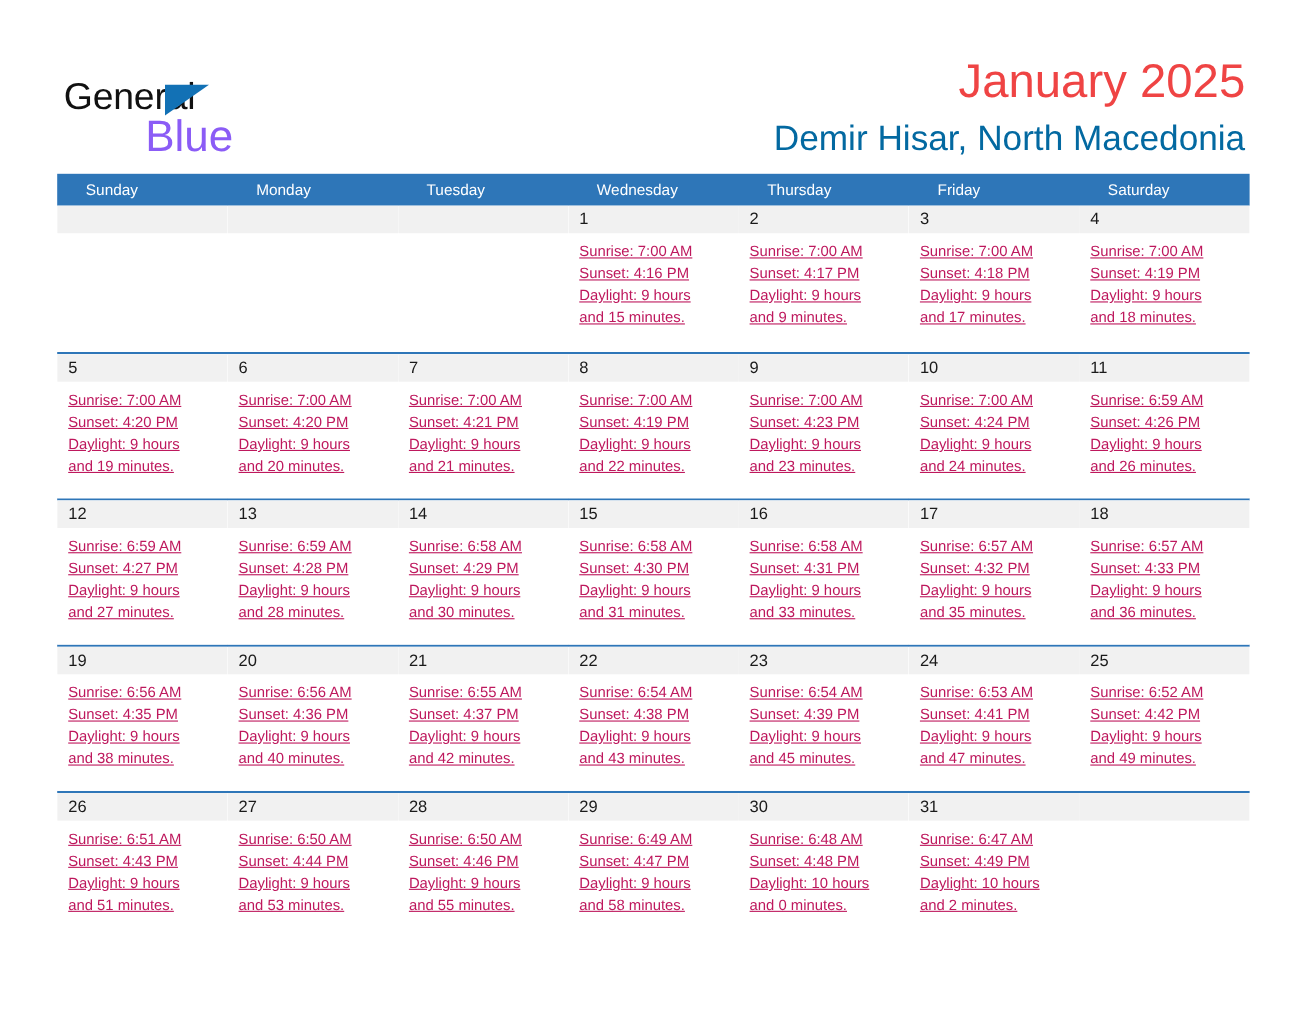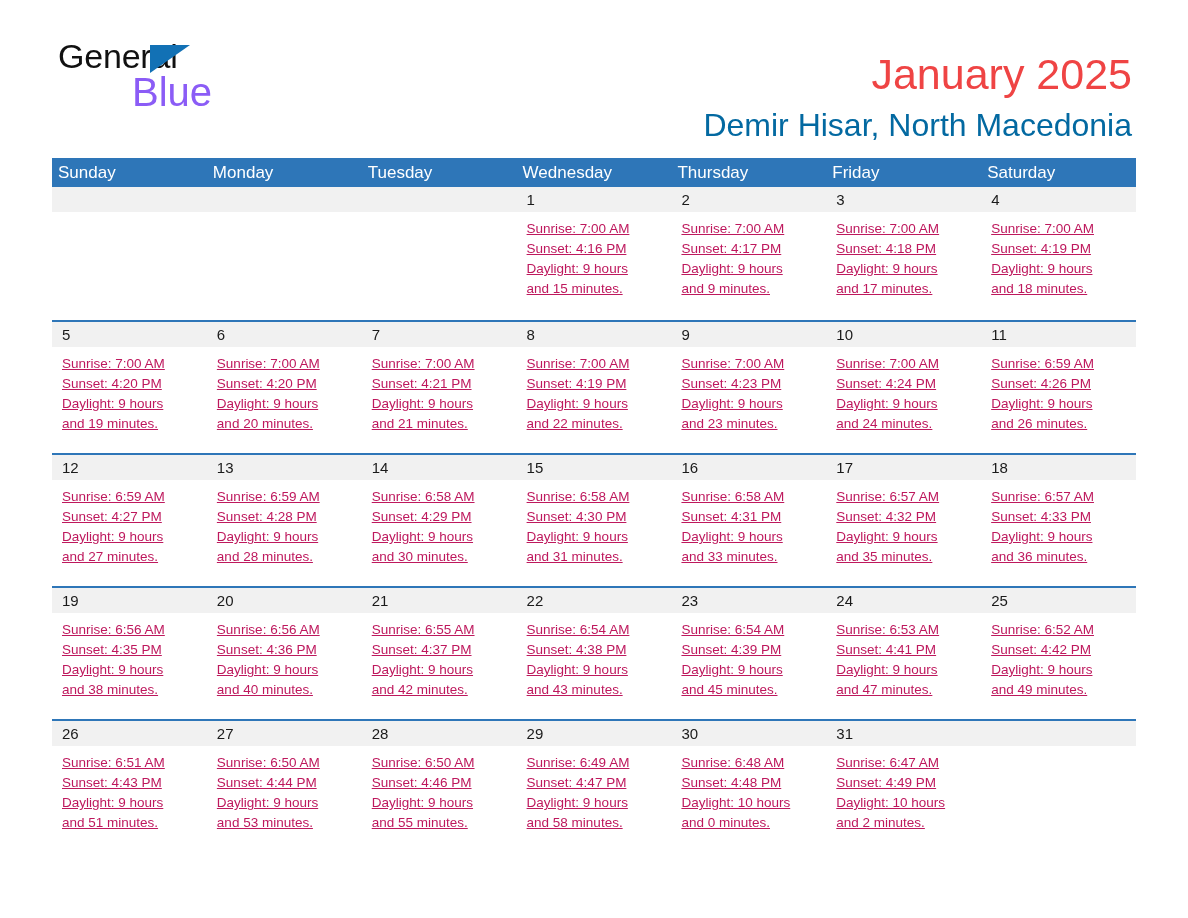--- a/index.html
+++ b/index.html
@@ -25,21 +25,21 @@
   .header {
     position: absolute;
     left: 0;
     top: 0;
     width: 1188px;
     height: 155px;
   }
   .brand {
     position: absolute;
     left: 58px;
-    top: 36px;
+    top: 68px;
     width: 300px;
     height: 80px;
   }
   .brand-line1 {
     position: relative;
     height: 40px;
     line-height: 40px;
     font-size: 34px;
     color: #1a1a1a;
     letter-spacing: -0.2px;
@@ -98,23 +98,23 @@
     width: 1084px;
   }
   .weekday-row {
     display: flex;
     background: #2e76b8;
     height: 29px;
   }
   .weekday {
     flex: 1 1 0;
     color: #ffffff;
-    font-size: 17px;
+    font-size: 14px;
     line-height: 29px;
-    padding-left: 6px;
+    padding-left: 26px;
     box-sizing: border-box;
     white-space: nowrap;
     overflow: hidden;
   }
 
   .week {
     display: flex;
     border-top: 2px solid #2e76b8;
     height: 133px;
     box-sizing: border-box;

